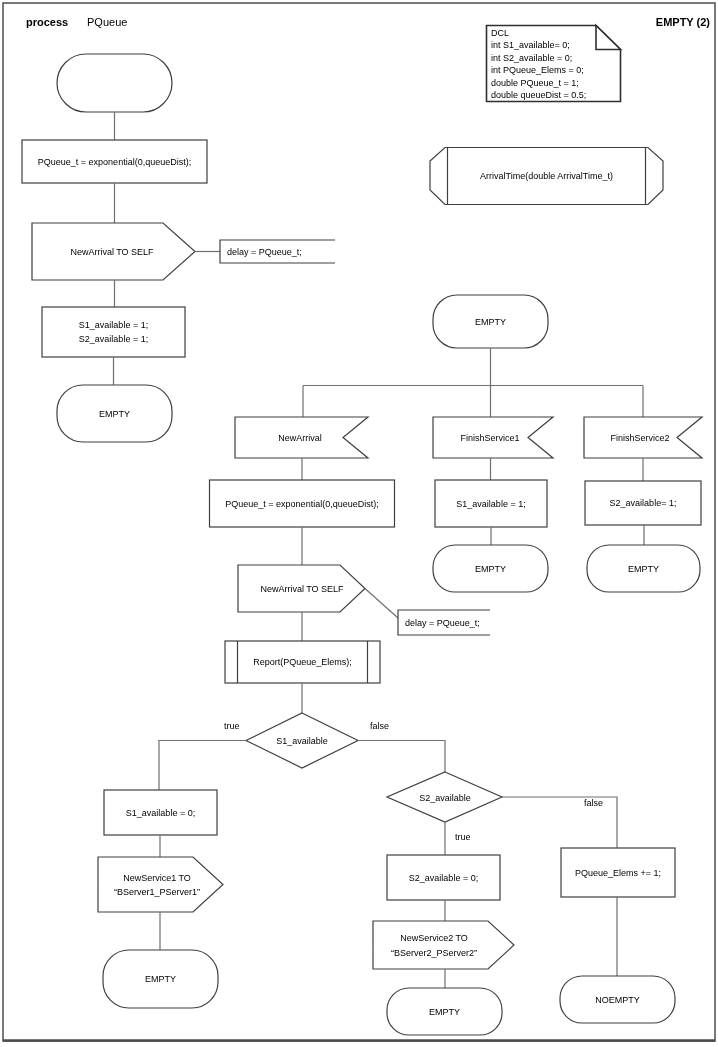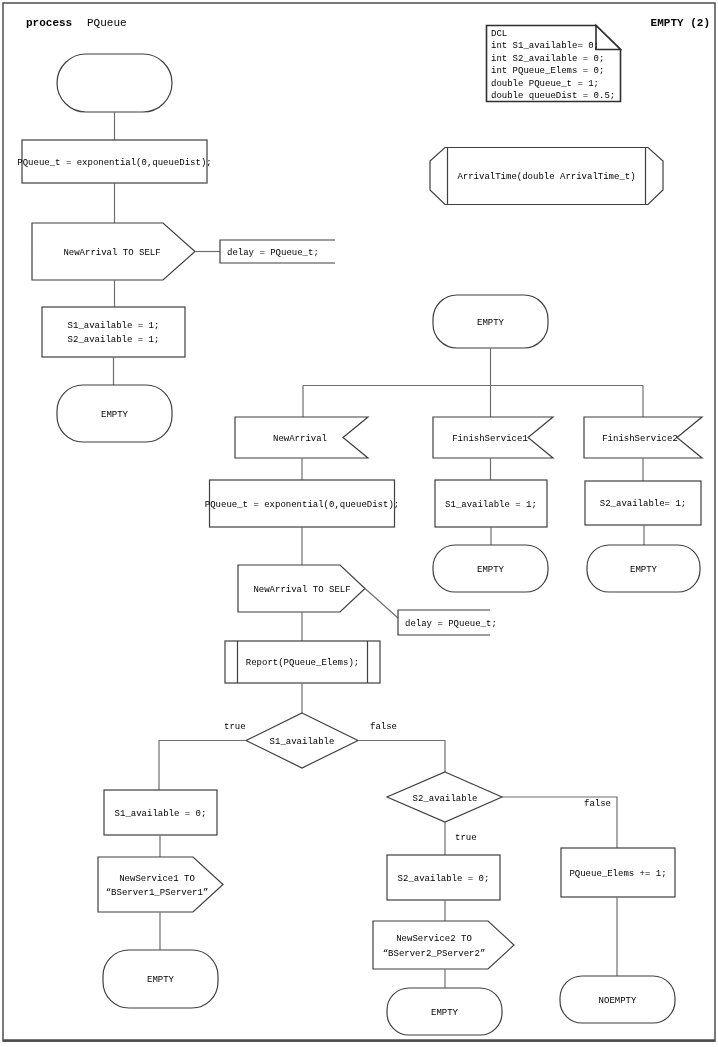--- a/index.html
+++ b/index.html
@@ -1,17 +1,17 @@
 <!DOCTYPE html>
 <html style="--background: #ffffff; --shape-stroke: #3f3f3f; --note-stroke: #2f2f2f; --connector: #6f6f6f; --text: #000000; --border: #4d4d4d;"><head>
 <meta charset="utf-8">
 <style>
   html,body{margin:0;padding:0;background:#fff;}
   .page{position:relative;width:718px;height:1047px;background:var(--background,#fff);
-        font-family:Liberation Mono, monospace;}
+        font-family:Liberation Sans, sans-serif;}
   svg{display:block;}
   .shape{fill:#fff;stroke:var(--shape-stroke,#3f3f3f);stroke-width:1.2;}
   .note{fill:#fff;stroke:var(--note-stroke,#2f2f2f);stroke-width:1.6;}
   .conn{fill:none;stroke:var(--connector,#6f6f6f);stroke-width:1.2;}
   .open-box{fill:none;stroke:var(--shape-stroke,#3f3f3f);stroke-width:1.2;}
   .lbl{font-size:9px;fill:var(--text,#000);}
   .lbl-c{font-size:9px;fill:var(--text,#000);text-anchor:middle;}
   .hdr{font-size:11px;fill:var(--text,#000);}
   .hdr-b{font-size:11px;font-weight:bold;fill:var(--text,#000);}
   .hdr-r{font-size:11px;font-weight:bold;fill:var(--text,#000);text-anchor:end;}

